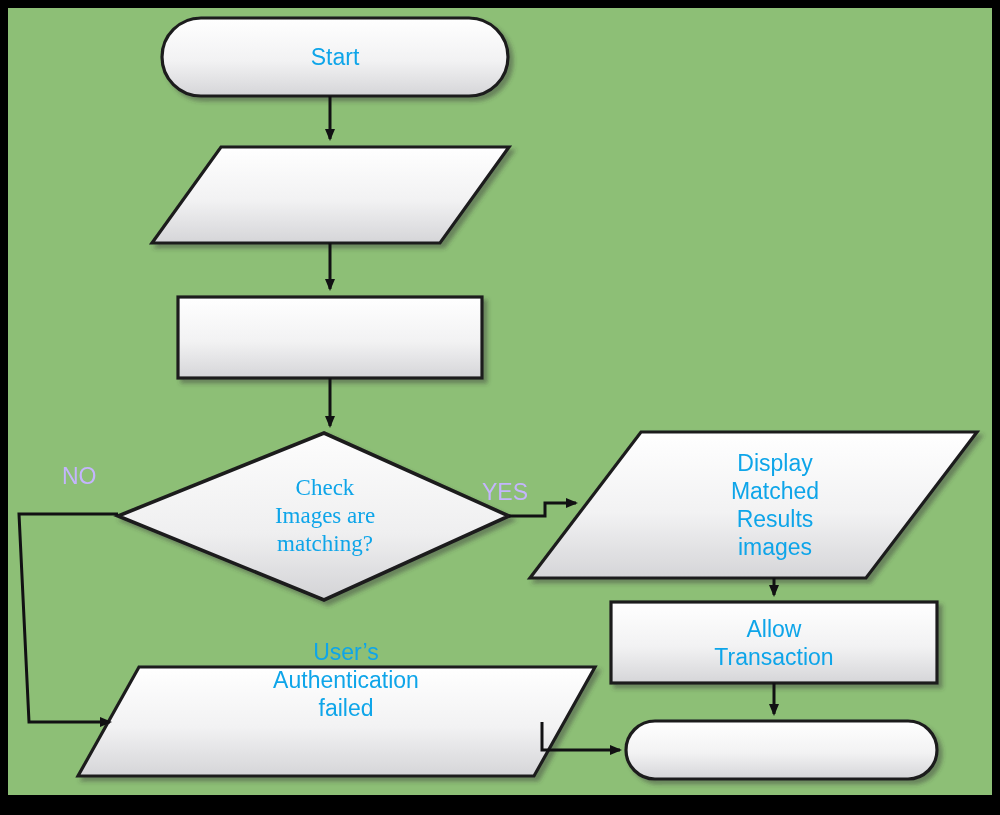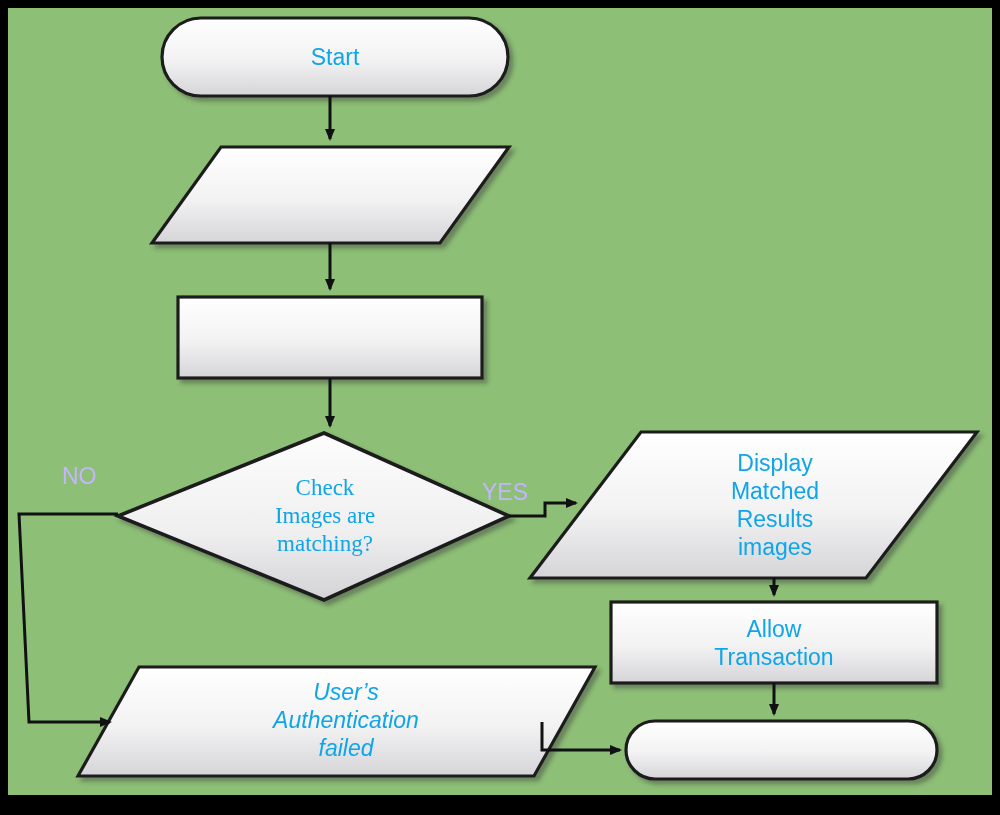--- a/index.html
+++ b/index.html
@@ -143,21 +143,21 @@
 matching?</div>
 
   <div class="node-label" style="left:620px; top:438px; width:310px; height:134px;">Display
 Matched
 Results
 images</div>
 
   <div class="node-label" style="left:611px; top:602px; width:326px; height:81px;">Allow
 Transaction</div>
 
-  <div class="node-label" style="left:148px; top:670px; width:396px; height:100px;font-style:italic;">User’s
+  <div class="node-label" style="left:148px; top:630px; width:396px; height:100px;">User’s
 Authentication
 failed</div>
 
 
   <div class="edge-label" style="left:62px; top:464px;">NO</div>
 
   <div class="edge-label" style="left:482px; top:462px;margin-top:18px;">YES</div>
 
   <div class="hit" style="left:162px; top:18px; width:346px; height:78px;"></div>
   <div class="hit" style="left:152px; top:147px; width:357px; height:96px;"></div>

